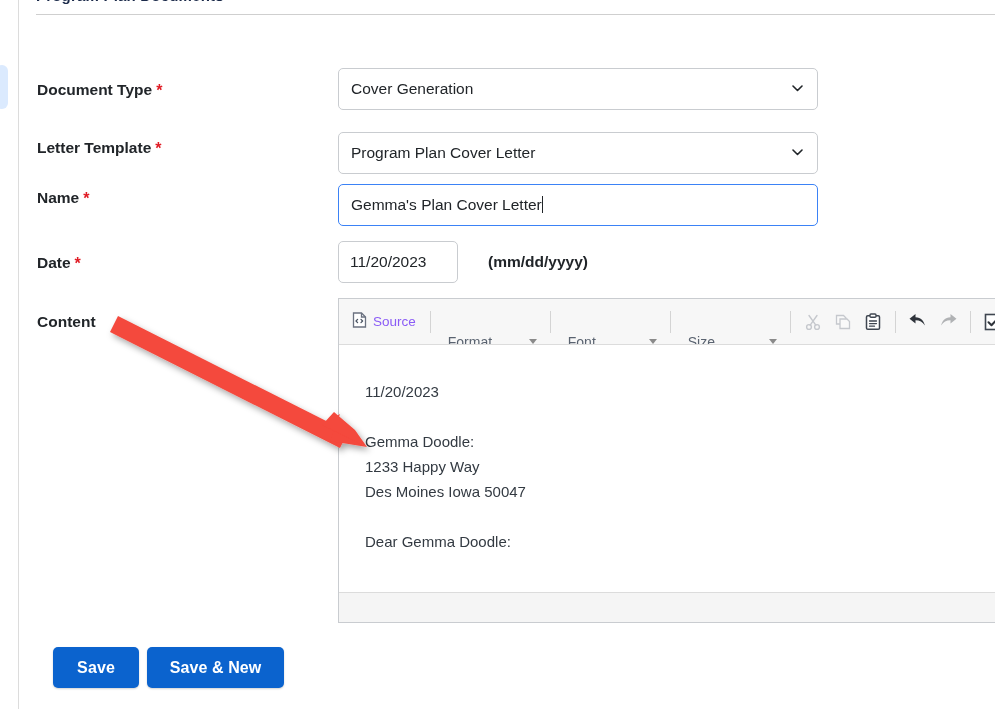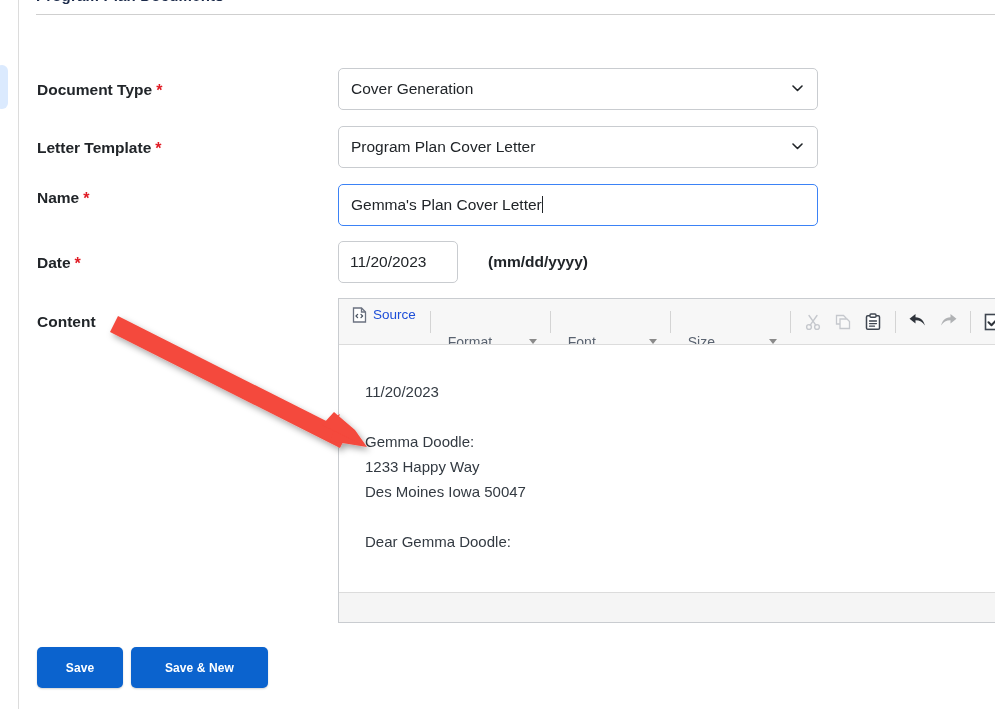--- a/index.html
+++ b/index.html
@@ -188,25 +188,26 @@
   }
   .tb-sep {
     width: 1px;
     height: 22px;
     background: #d4d4d4;
     margin: 0 7px;
     flex: none;
   }
   .tb-btn {
     display: flex;
+    align-items: center;
     gap: 6px;
     height: 30px;
     padding: 0 7px;
     border-radius: 3px;
-    color: #1d4ed8;
+    color: #8b5cf6;
     font-size: 13.5px;
     white-space: nowrap;
     flex: none;
   }
   .tb-combo {
     display: flex;
     align-items: center;
     height: 30px;
     padding: 0 6px 0 10px;
     border-radius: 3px;
@@ -260,28 +261,29 @@
     border-top: 1px solid #dcdcdc;
   }
 
   
   .btn {
     position: absolute;
     top: 647px;
     height: 41px;
     background: #0b63ce;
     color: #ffffff;
-    font-size: 12px;
+    font-size: 16px;
     font-weight: bold;
     border: none;
     border-radius: 5px;
     font-family: "Liberation Sans", sans-serif;
     letter-spacing: .1px;
     box-shadow: 0 1px 2px rgba(0,0,0,.18);
     padding: 0 18px;
+    margin-left: 16px;
   }
   #btn-save { left: 37px; width: 86px; }
   #btn-save-new { left: 131px; width: 137px; }
 
   
   .arrow-layer {
     position: absolute;
     left: 0; top: 0;
     width: 995px; height: 709px;
     pointer-events: none;
@@ -311,21 +313,21 @@
               <path d="M1 1l4.5 4.5L10 1" fill="none" stroke="#212529" stroke-width="1.6" stroke-linecap="round" stroke-linejoin="round"></path>
             </svg>
         </span>
       </div>
     </div>
 
     <div class="row" style="top:126px;">
       <div class="lbl" style="top:12px;">
         <span>Letter Template</span><span class="req">*</span>
       </div>
-      <div class="ctl-select" style="top:0;">
+      <div class="ctl-select" style="top:6px;">
         <span>Program Plan Cover Letter</span>
         <span class="chev">
           <svg width="11" height="7" viewBox="0 0 11 7">
               <path d="M1 1l4.5 4.5L10 1" fill="none" stroke="#212529" stroke-width="1.6" stroke-linecap="round" stroke-linejoin="round"></path>
             </svg>
         </span>
       </div>
     </div>
 
     <div class="row" style="top:184px;">

